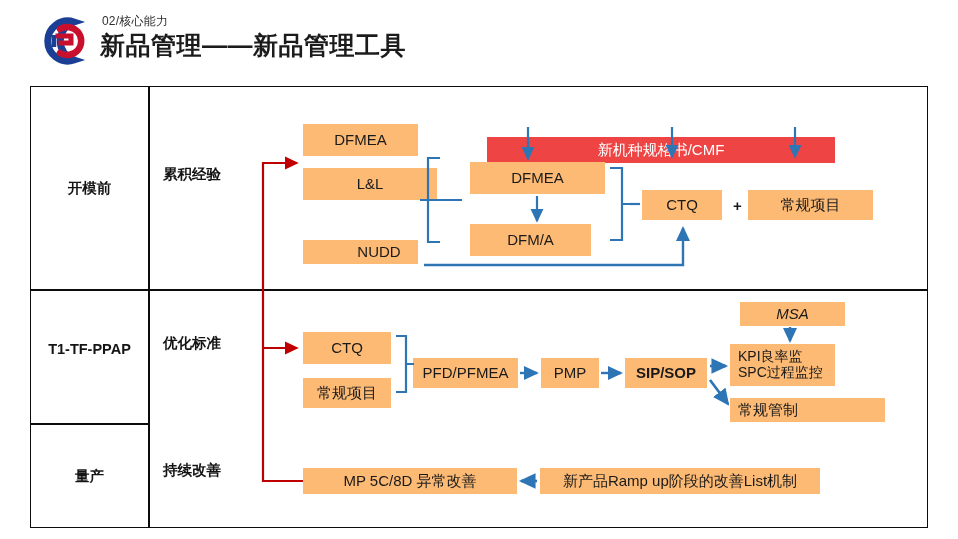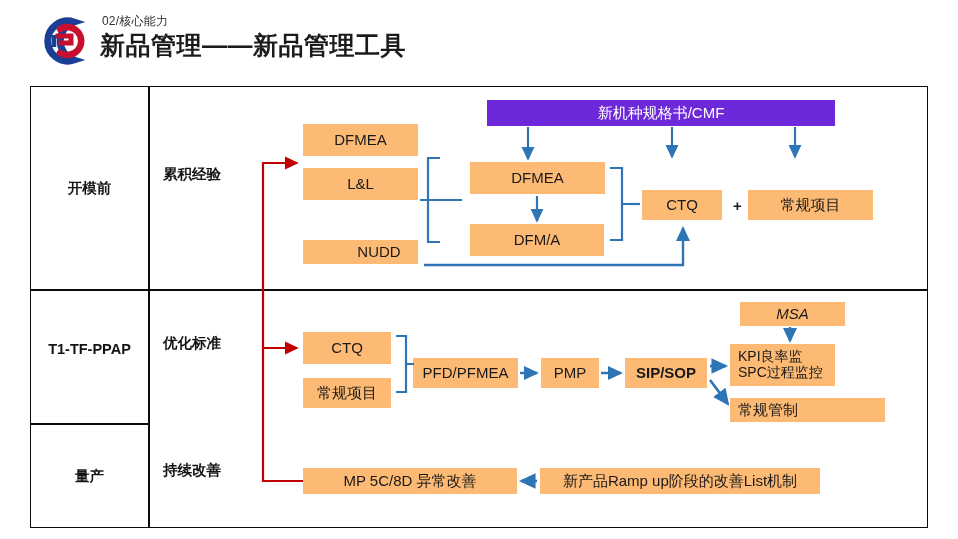--- a/index.html
+++ b/index.html
@@ -23,22 +23,22 @@
   .rowlabel{position:absolute;font-size:14.5px;font-weight:bold;color:#141414;
             text-align:center;white-space:nowrap;}
   .stagelabel{position:absolute;font-size:14.5px;font-weight:bold;color:#141414;
               white-space:nowrap;}
 
   
   .bx{position:absolute;background:#fdba74;display:flex;align-items:center;
       justify-content:center;font-size:15px;color:#1a1a1a;line-height:1.12;
       text-align:center;box-sizing:border-box;}
   .bx.left{justify-content:flex-start;padding-left:8px;text-align:left;}
-  .banner{position:absolute;background:#6d28d9;color:#ffffff;font-size:15px;
-          display:flex;align-items:center;justify-content:center;}
+  .banner{position:absolute;background:#ef4444;color:#ffffff;font-size:15px;
+          display:flex;align-items:center;justify-content:center;margin-top:37px;}
   .plus{position:absolute;font-size:15px;font-weight:bold;color:#1a1a1a;}
 
   
   svg.layer{position:absolute;left:0;top:0;width:958px;height:539px;
             pointer-events:none;}
 </style>
 </head>
 <body>
 
 <div id="header">
@@ -73,31 +73,31 @@
 <div class="rowlabel" style="left:30px;top:467px;width:119px;">量产</div>
 <div class="stagelabel" style="left:163px;top:461px;">持续改善</div>
 
 <div class="banner" style="left:487px;top:100px;width:348px;height:26px;">
   <span>新机种规格书/CMF</span>
 </div>
 
 <div class="bx" style="left:303px;top:124px;width:115px;height:32px;">
   <span>DFMEA</span>
 </div>
-<div class="bx" style="left:303px;top:168px;width:115px;height:32px;">
+<div class="bx" style="left:303px;top:168px;width:134px;height:32px;">
   <span>L&amp;L</span>
 </div>
 <div class="bx" style="left:303px;top:240px;width:115px;height:24px;padding-left:37px;">
   <span>NUDD</span>
 </div>
 
 <div class="bx" style="left:470px;top:162px;width:135px;height:32px;">
   <span>DFMEA</span>
 </div>
-<div class="bx" style="left:470px;top:224px;width:134px;height:32px;">
+<div class="bx" style="left:470px;top:224px;width:121px;height:32px;">
   <span>DFM/A</span>
 </div>
 
 <div class="bx" style="left:642px;top:190px;width:80px;height:30px;">
   <span>CTQ</span>
 </div>
 <div class="plus" style="left:733px;top:197px;">+</div>
 <div class="bx" style="left:748px;top:190px;width:125px;height:30px;">
   <span>常规项目</span>
 </div>

